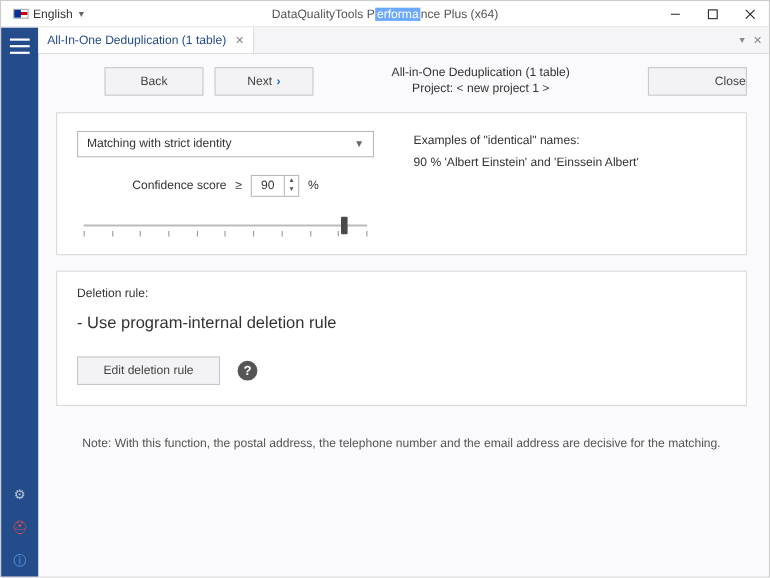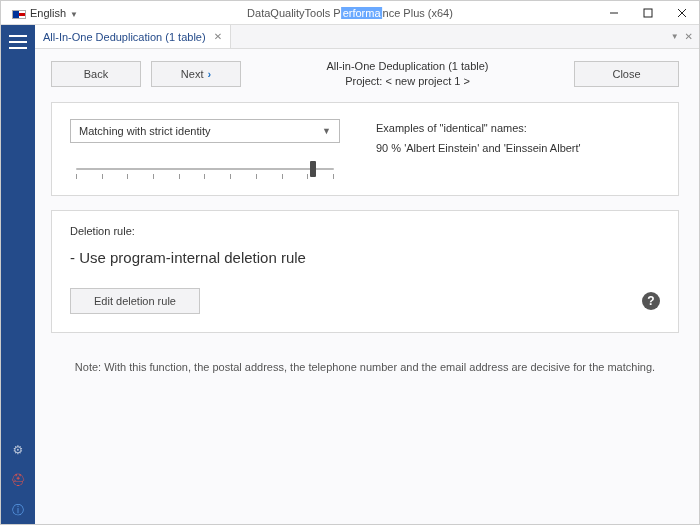--- a/index.html
+++ b/index.html
@@ -1,18 +1,18 @@
 <!DOCTYPE html>
 <html><head>
 <meta charset="utf-8">
 <style>
   * { box-sizing: border-box; margin: 0; padding: 0; font-family: "Segoe UI", Tahoma, sans-serif; }
   body { width: 700px; height: 525px; background: #fff; font-size: 11px; color: #333; overflow: hidden; border: 1px solid #ccc; }
   .titlebar { height: 24px; display: flex; align-items: center; padding: 0 0 0 4px; border-bottom: 1px solid #ddd; position: relative; }
-  .lang-sel { display: flex; align-items: flex-end; gap: 4px; font-size: 11px; padding: 0 6px; border: 1px solid transparent; }
+  .lang-sel { display: flex; align-items: center; gap: 4px; font-size: 11px; padding: 0 6px; border: 1px solid transparent; }
   .flag { width: 14px; height: 9px; display: inline-block; background: linear-gradient(to bottom, #fff 0 33%, #c00 33% 66%, #fff 66% 100%); border: 1px solid #aaa; position:relative; }
   .flag::before { content:""; position:absolute; left:0; top:0; width:6px; height:100%; background:#039; }
   .title-text { position: absolute; left: 50%; transform: translateX(-50%); font-size: 11px; color: #555; }
   .title-highlight { background: #6aa9ff; color: #fff; padding: 0 2px; }
   .winbtns { margin-left: auto; display: flex; }
   .winbtn { width: 34px; height: 23px; display: flex; align-items: center; justify-content: center; font-size: 10px; color: #222; }
   .winbtn svg { stroke: #222; }
   .body-row { display: flex; height: 500px; }
   .sidebar { width: 34px; background: #244b8a; display: flex; flex-direction: column; align-items: center; color: #cdd9ee; }
   .hamburger { width: 18px; height: 14px; margin-top: 10px; display:flex; flex-direction:column; justify-content:space-between; }
@@ -23,26 +23,26 @@
   .life { color:#d9534f; }
   .info-i { color:#5a9be7; }
 
   .main { flex: 1; display: flex; flex-direction: column; background: #fafafc; }
   .tabbar { height: 24px; background: #f5f5f7; border-bottom: 1px solid #dcdcdc; display: flex; align-items: stretch; position: relative; }
   .tab { display: flex; align-items: center; gap: 8px; padding: 0 8px; border-right: 1px solid #dcdcdc; background: #fff; font-size: 11px; color: #254b8a; }
   .tab-close { color:#888; font-size:10px; }
   .tab-tools { margin-left:auto; display:flex; align-items:center; padding:0 6px; gap:6px; color:#888; }
 
   .content { padding: 10px 20px 10px 16px; flex:1; overflow:auto; }
-  .navrow { display:flex; align-items:center; gap:10px; margin-bottom: 12px; }
+  .navrow { display:flex; align-items:center; gap:10px; margin-bottom: 12px; margin-left: 44px; }
   .btn { background:#f3f3f5; border:1px solid #c8c8c8; height:26px; display:flex; align-items:center; justify-content:center; font-size:11px; color:#444; cursor:pointer; }
   .btn-back { width:90px; }
   .btn-next { width:90px; gap:4px; }
   .btn-next .arrow { color:#1a6fc4; font-weight:bold; }
-  .btn-close { width:105px; margin-left:auto; }
+  .btn-close { width:90px; margin-left:auto;justify-content:flex-end; }
   .navtitle { flex:1; text-align:center; font-size:11px; color:#333; line-height:1.4; }
 
   .panel { border:1px solid #d9d9d9; background:#fff; padding:16px 18px; margin-bottom:14px; }
   .panel.top { display:flex; gap:24px; }
   .left-col { flex:0 0 270px; }
   .right-col { flex:1; padding-left:12px; font-size:11px; line-height:1.8; color:#333; }
   .combo { border:1px solid #bbb; height:24px; display:flex; align-items:center; padding:0 8px; font-size:11px; color:#333; justify-content:space-between; }
   .combo .caret { color:#666; font-size:9px; }
   .conf-row { margin-top:16px; display:flex; align-items:center; justify-content:center; gap:8px; font-size:11px; }
   .spin { border:1px solid #bbb; width:44px; height:20px; display:flex; align-items:center; }
@@ -51,21 +51,21 @@
   .spin-btn { width:12px; height:9px; font-size:6px; line-height:9px; text-align:center; color:#555; }
   .slider-wrap { margin-top:14px; height:22px; position:relative; padding: 0 6px; }
   .slider-track { position:absolute; top:11px; left:6px; right:6px; height:2px; background:#bbb; border-radius:1px; }
   .slider-thumb { position:absolute; top:4px; width:6px; height:16px; background:#4a4a4a; border-radius:1px; }
   .ticks { position:absolute; left:6px; right:6px; bottom:0; display:flex; justify-content:space-between; }
   .tick { width:1px; height:5px; background:#999; }
 
   .panel.del { padding:14px 18px 18px; }
   .del-title { font-size:11px; margin-bottom:12px; }
   .del-rule { font-size:15px; margin-bottom:22px; }
-  .del-actions { display:flex; justify-content:space-between; align-items:center; gap:16px; }
+  .del-actions { display:flex; justify-content:flex-start; align-items:center; gap:16px; }
   .btn-edit { width:130px; height:26px; }
   .help { width:18px; height:18px; border-radius:50%; background:#555; color:#fff; display:flex; align-items:center; justify-content:center; font-size:12px; font-weight:bold; }
 
   .note { text-align:center; font-size:11px; color:#555; margin-top:28px; padding: 0 12px; }
 </style>
 </head>
 <body>
 
 <div class="titlebar">
   <div class="lang-sel">
@@ -137,20 +137,32 @@
         <div class="btn btn-close">
             <span>Close</span>
           </div>
       </div>
 
       <div class="panel top">
         <div class="left-col">
           <div class="combo">
             <span>Matching with strict identity</span>
             <span class="caret">▼</span>
+          </div>
+          <div class="conf-row">
+            <span>Confidence score</span>
+            <span>≥</span>
+            <div class="spin">
+              <span class="spin-val">90</span>
+              <div class="spin-btns">
+                <div class="spin-btn">▲</div>
+                <div class="spin-btn">▼</div>
+              </div>
+            </div>
+            <span>%</span>
           </div>
           <div class="slider-wrap">
             <div class="slider-track"></div>
             <div class="ticks">
                 <span class="tick"></span>
                 <span class="tick"></span>
                 <span class="tick"></span>
                 <span class="tick"></span>
                 <span class="tick"></span>
                 <span class="tick"></span>

